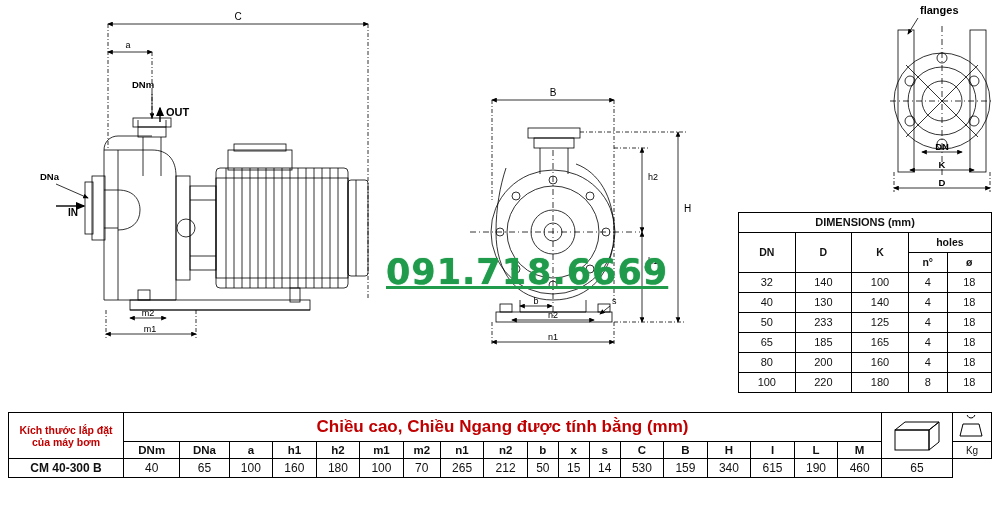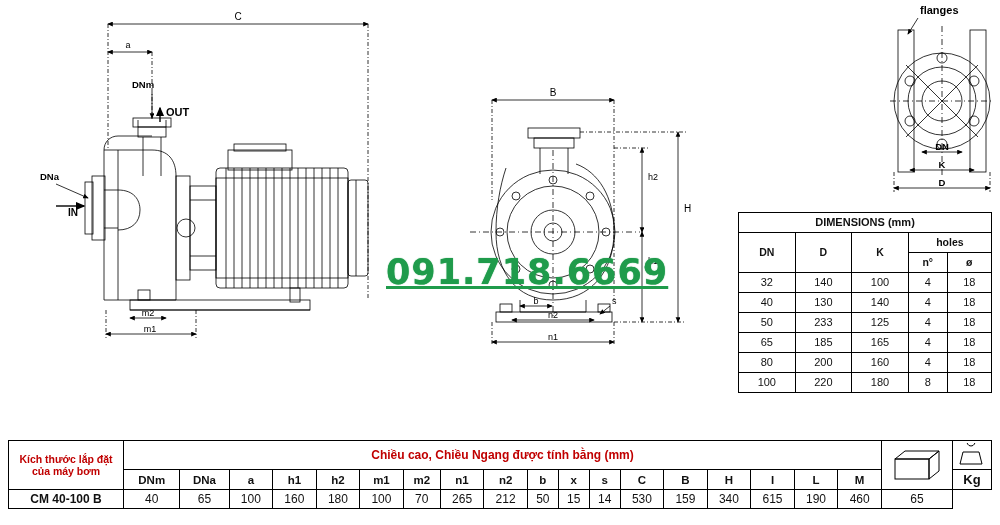--- a/index.html
+++ b/index.html
@@ -46,42 +46,42 @@
     height:16px;
     line-height:14px;
   }
   .dim-table .hdr{font-weight:bold;font-size:11px;}
   .dim-table .sub{font-weight:bold;font-size:10.5px;}
   .dim-table td.val{font-size:11px;}
 
   
   .bot-table{
     position:absolute;
-    left:8px; top:440px;
+    left:8px; top:412px;
     width:984px;
     border-collapse:collapse;
     font-size:11px;
     background:#fff;
   }
   .bot-table td{
     border:1px solid #000;
     text-align:center;
     vertical-align:middle;
     padding:2px 1px;
   }
   .bot-table .redtxt{
     color:#c00000;font-weight:bold;font-size:10.5px;line-height:12px;
   }
   .bot-table .title-cell{
-    color:#c00000;font-weight:bold;font-size:12px;
+    color:#c00000;font-weight:bold;font-size:17px;
   }
   .bot-table .colhdr{font-weight:bold;font-size:11.5px;}
   .bot-table .modelcell{font-weight:bold;font-size:12px;}
   .bot-table .valcell{font-size:12px;}
-  .kg-cell{font-weight:bold;font-size:13px;}
+  .kg-cell{font-weight:normal;font-size:10px;}
   .icon-cell{padding:0;}
 </style>
 </head>
 <body>
 
 <div class="canvas">
 <svg width="1000" height="525" viewBox="0 0 1000 525" xmlns="http://www.w3.org/2000/svg">
   <defs>
     <marker id="arr" markerWidth="7" markerHeight="7" refX="6" refY="3" orient="auto">
       <path d="M0,0 L7,3 L0,6 z" fill="#000"></path>
@@ -367,21 +367,21 @@
       <td class="colhdr">s</td>
       <td class="colhdr">C</td>
       <td class="colhdr">B</td>
       <td class="colhdr">H</td>
       <td class="colhdr">I</td>
       <td class="colhdr">L</td>
       <td class="colhdr">M</td>
       <td class="kg-cell">Kg</td>
     </tr>
     <tr>
-      <td class="modelcell">CM 40-100 B</td>
+      <td class="modelcell">CM 40-300 B</td>
       <td class="valcell">40</td>
       <td class="valcell">65</td>
       <td class="valcell">100</td>
       <td class="valcell">160</td>
       <td class="valcell">180</td>
       <td class="valcell">100</td>
       <td class="valcell">70</td>
       <td class="valcell">265</td>
       <td class="valcell">212</td>
       <td class="valcell">50</td>

